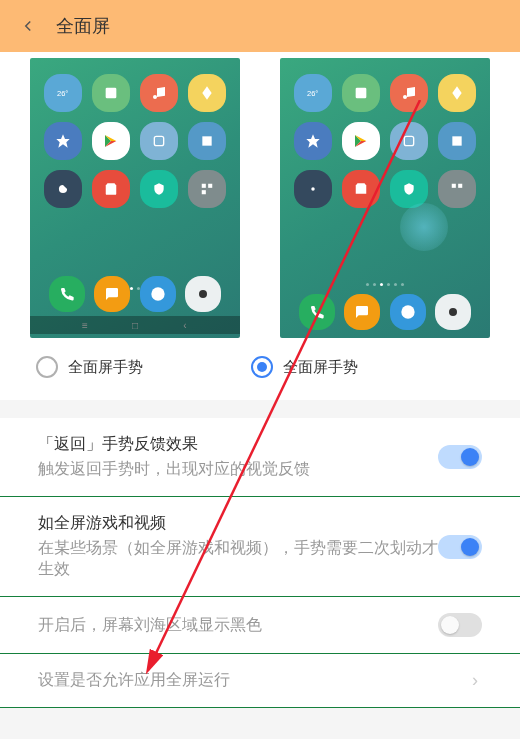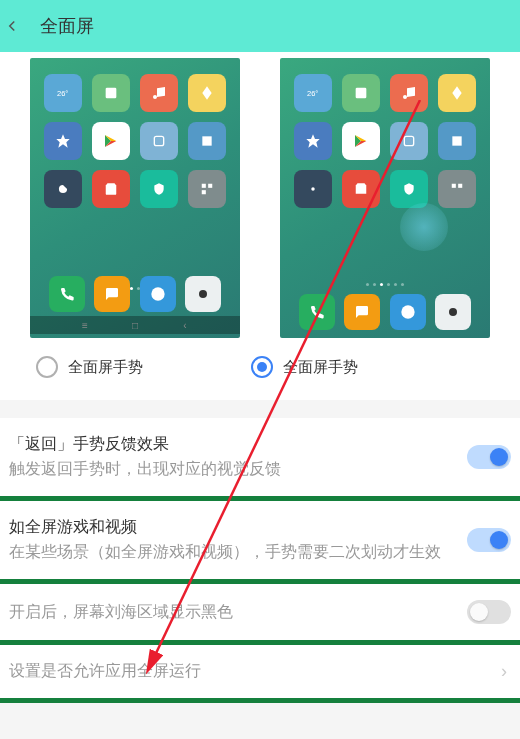--- a/index.html
+++ b/index.html
@@ -1,42 +1,42 @@
 <!DOCTYPE html>
 <html><head>
   <meta charset="utf-8">
   <style>
     *{margin:0;padding:0;box-sizing:border-box;font-family:-apple-system,"PingFang SC","Microsoft YaHei",sans-serif}
     body{width:520px;height:739px;background:#f5f5f5;position:relative;overflow:hidden}
-    .topbar{height:52px;background:#5eead4;display:flex;align-items:center;padding:0 0}
+    .topbar{height:52px;background:#fdba74;display:flex;align-items:center;padding:0 16px}
     .back{width:24px;height:24px;display:flex;align-items:center;justify-content:center;color:#333}
     .title{font-size:18px;color:#333;margin-left:16px;font-weight:400}
     .panel{background:#fff;padding:0}
     .previews{display:flex;gap:40px;padding:6px 36px 0;justify-content:center}
     .phone{width:210px;height:280px;background:linear-gradient(150deg,#3aa87f 0%,#2e8f7a 50%,#2a7a73 100%);border-radius:2px;position:relative;overflow:hidden;flex-shrink:0}
     .apps{display:grid;grid-template-columns:repeat(4,1fr);gap:10px;padding:16px 14px 0}
-    .app{width:38px;height:38px;border-radius:8px;display:flex;align-items:center;justify-content:center}
+    .app{width:38px;height:38px;border-radius:16px;display:flex;align-items:center;justify-content:center}
     .dock{position:absolute;bottom:26px;left:0;right:0;display:flex;justify-content:space-around;padding:0 14px}
     .dock .app{width:36px;height:36px}
     .navbar{position:absolute;bottom:4px;left:0;right:0;height:18px;background:rgba(0,0,0,.3);display:flex;justify-content:space-around;align-items:center;padding:0 30px}
     .nkey{width:12px;height:12px;color:#888;font-size:10px;display:flex;align-items:center;justify-content:center}
     .dots{position:absolute;bottom:48px;left:0;right:0;display:flex;justify-content:center;gap:4px}
     .dot{width:3px;height:3px;border-radius:50%;background:rgba(255,255,255,.4)}
     .dot.on{background:#fff}
     .phone2 .dock{bottom:8px}
     .phone2 .dots{bottom:52px}
     .circle-glow{position:absolute;width:48px;height:48px;border-radius:50%;background:radial-gradient(circle,rgba(120,220,255,.5),rgba(120,220,255,0));top:145px;left:120px}
     .radios{display:flex;padding:18px 28px 22px;gap:40px}
     .radio{display:flex;align-items:center;gap:10px;cursor:pointer}
     .rcircle{width:22px;height:22px;border-radius:50%;border:2px solid #b0b0b0;display:flex;align-items:center;justify-content:center}
     .rcircle.sel{border-color:#3b82f6}
     .rcircle.sel::after{content:"";width:10px;height:10px;border-radius:50%;background:#3b82f6}
     .rlabel{font-size:15px;color:#333}
     .gap{height:18px;background:#f5f5f5}
-    .row{background:#fff;padding:16px 9px;display:flex;align-items:center;justify-content:space-between;border-bottom:5px solid #15803d}
+    .row{background:#fff;padding:16px 38px;display:flex;align-items:center;justify-content:space-between;border-bottom:1px solid #15803d}
     .row:last-child{border-bottom:none}
     .rtxt{flex:1}
     .rtitle{font-size:16px;color:#333;margin-bottom:4px}
     .rsub{font-size:16px;color:#999}
     .toggle{width:44px;height:24px;border-radius:12px;position:relative;flex-shrink:0}
     .toggle.on{background:#bfdbfe}
     .toggle.off{background:#e0e0e0}
     .knob{width:18px;height:18px;border-radius:50%;position:absolute;top:3px;box-shadow:0 1px 2px rgba(0,0,0,.2)}
     .toggle.on .knob{right:3px;background:#3b82f6}
     .toggle.off .knob{left:3px;background:#fafafa}

